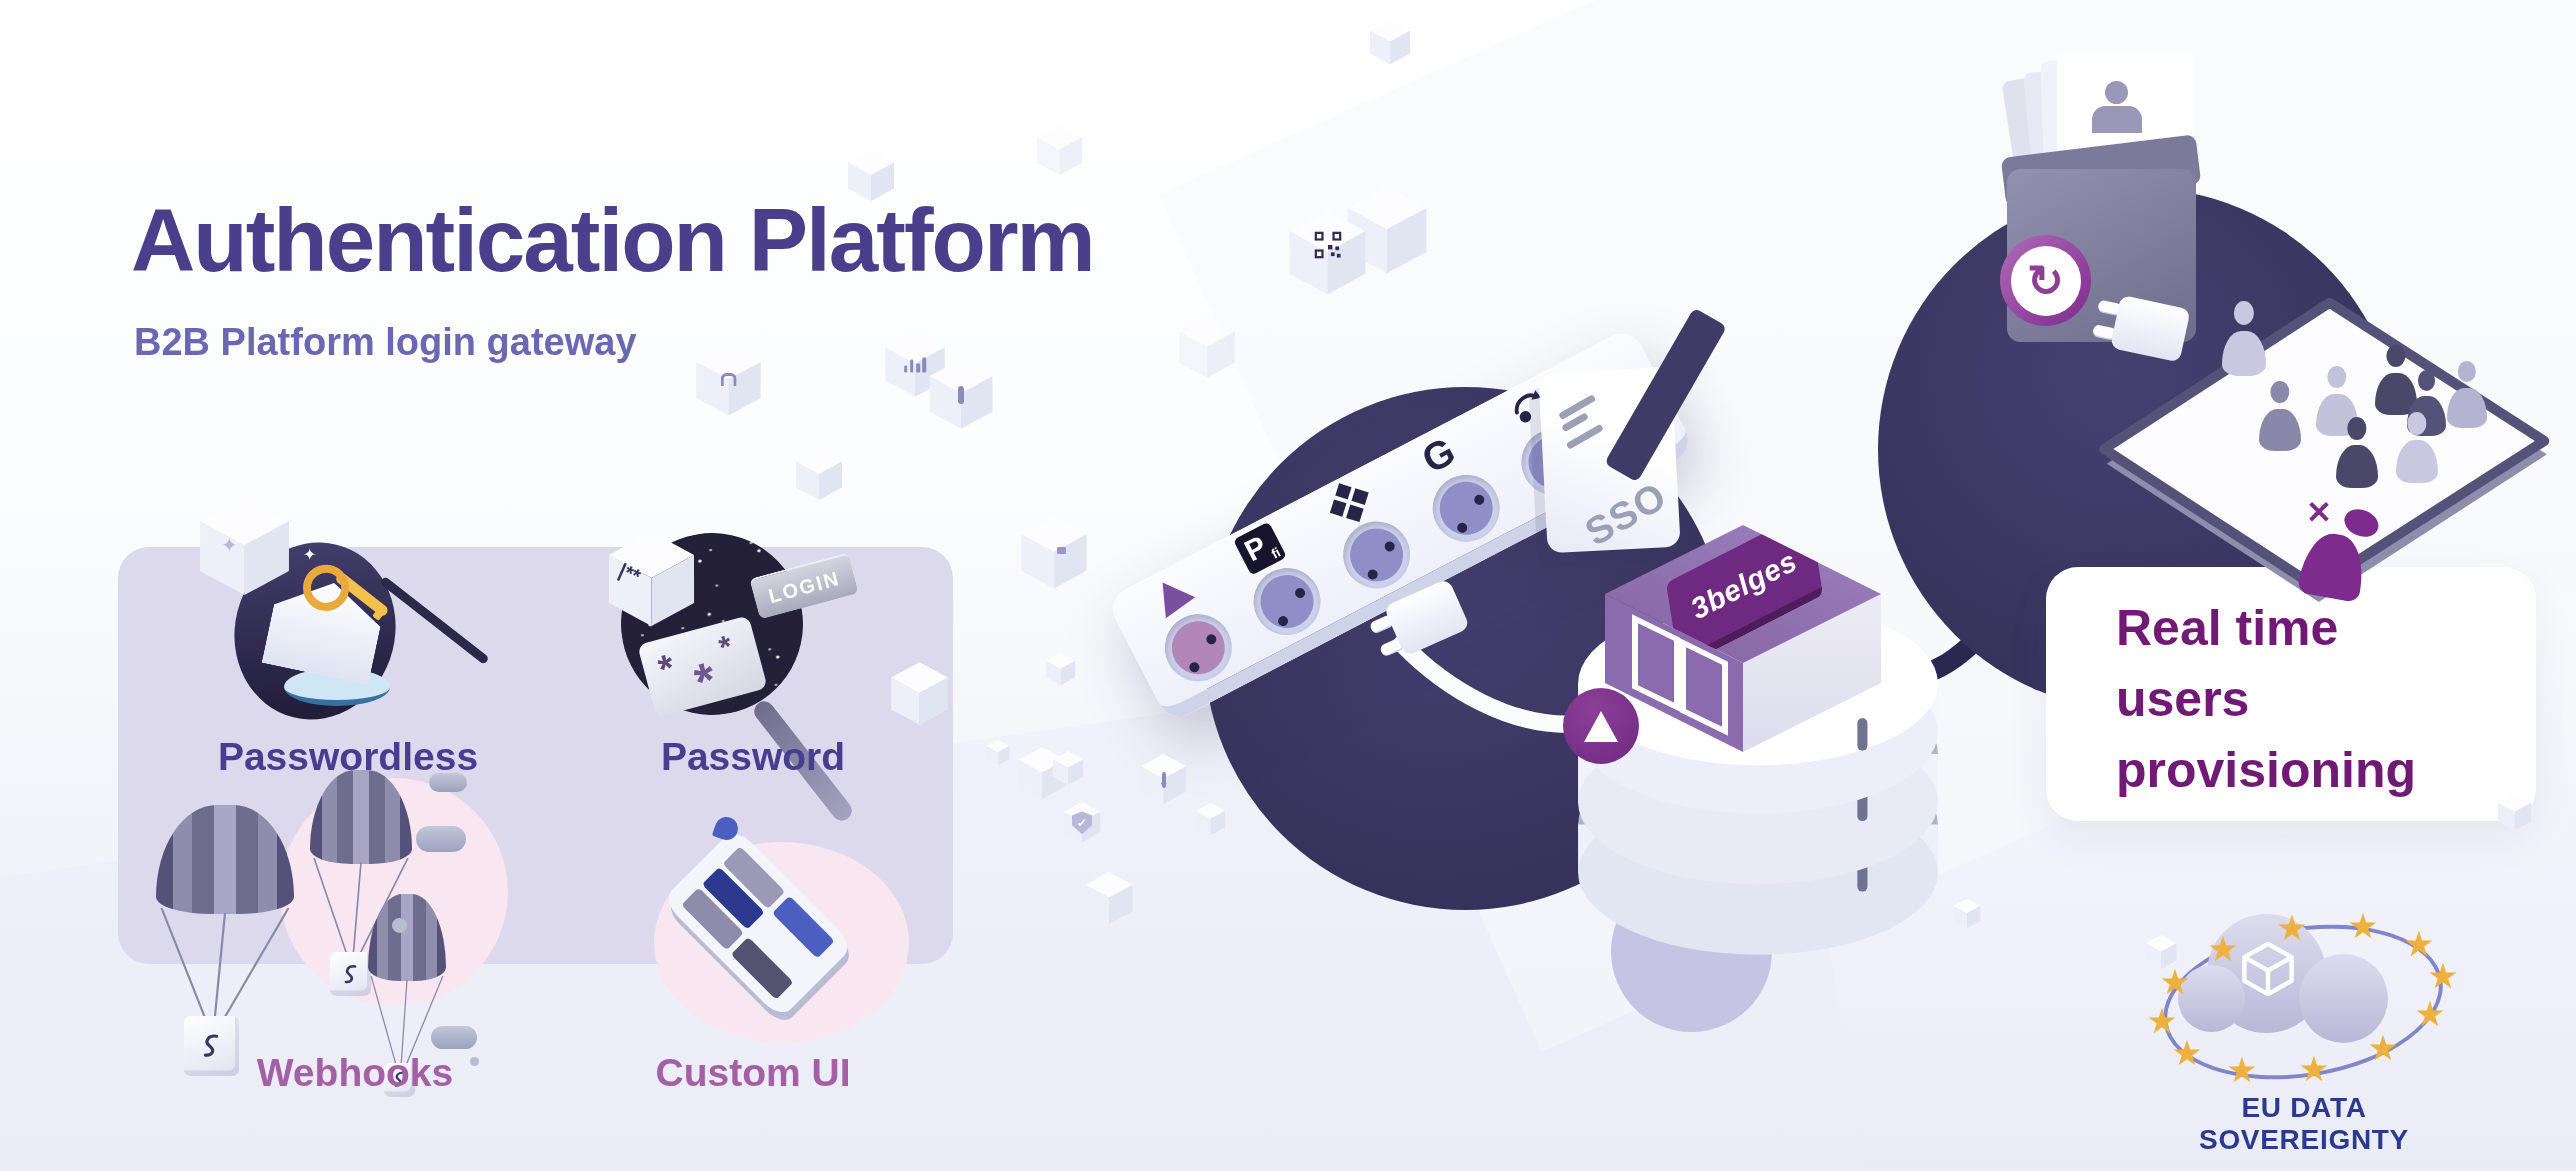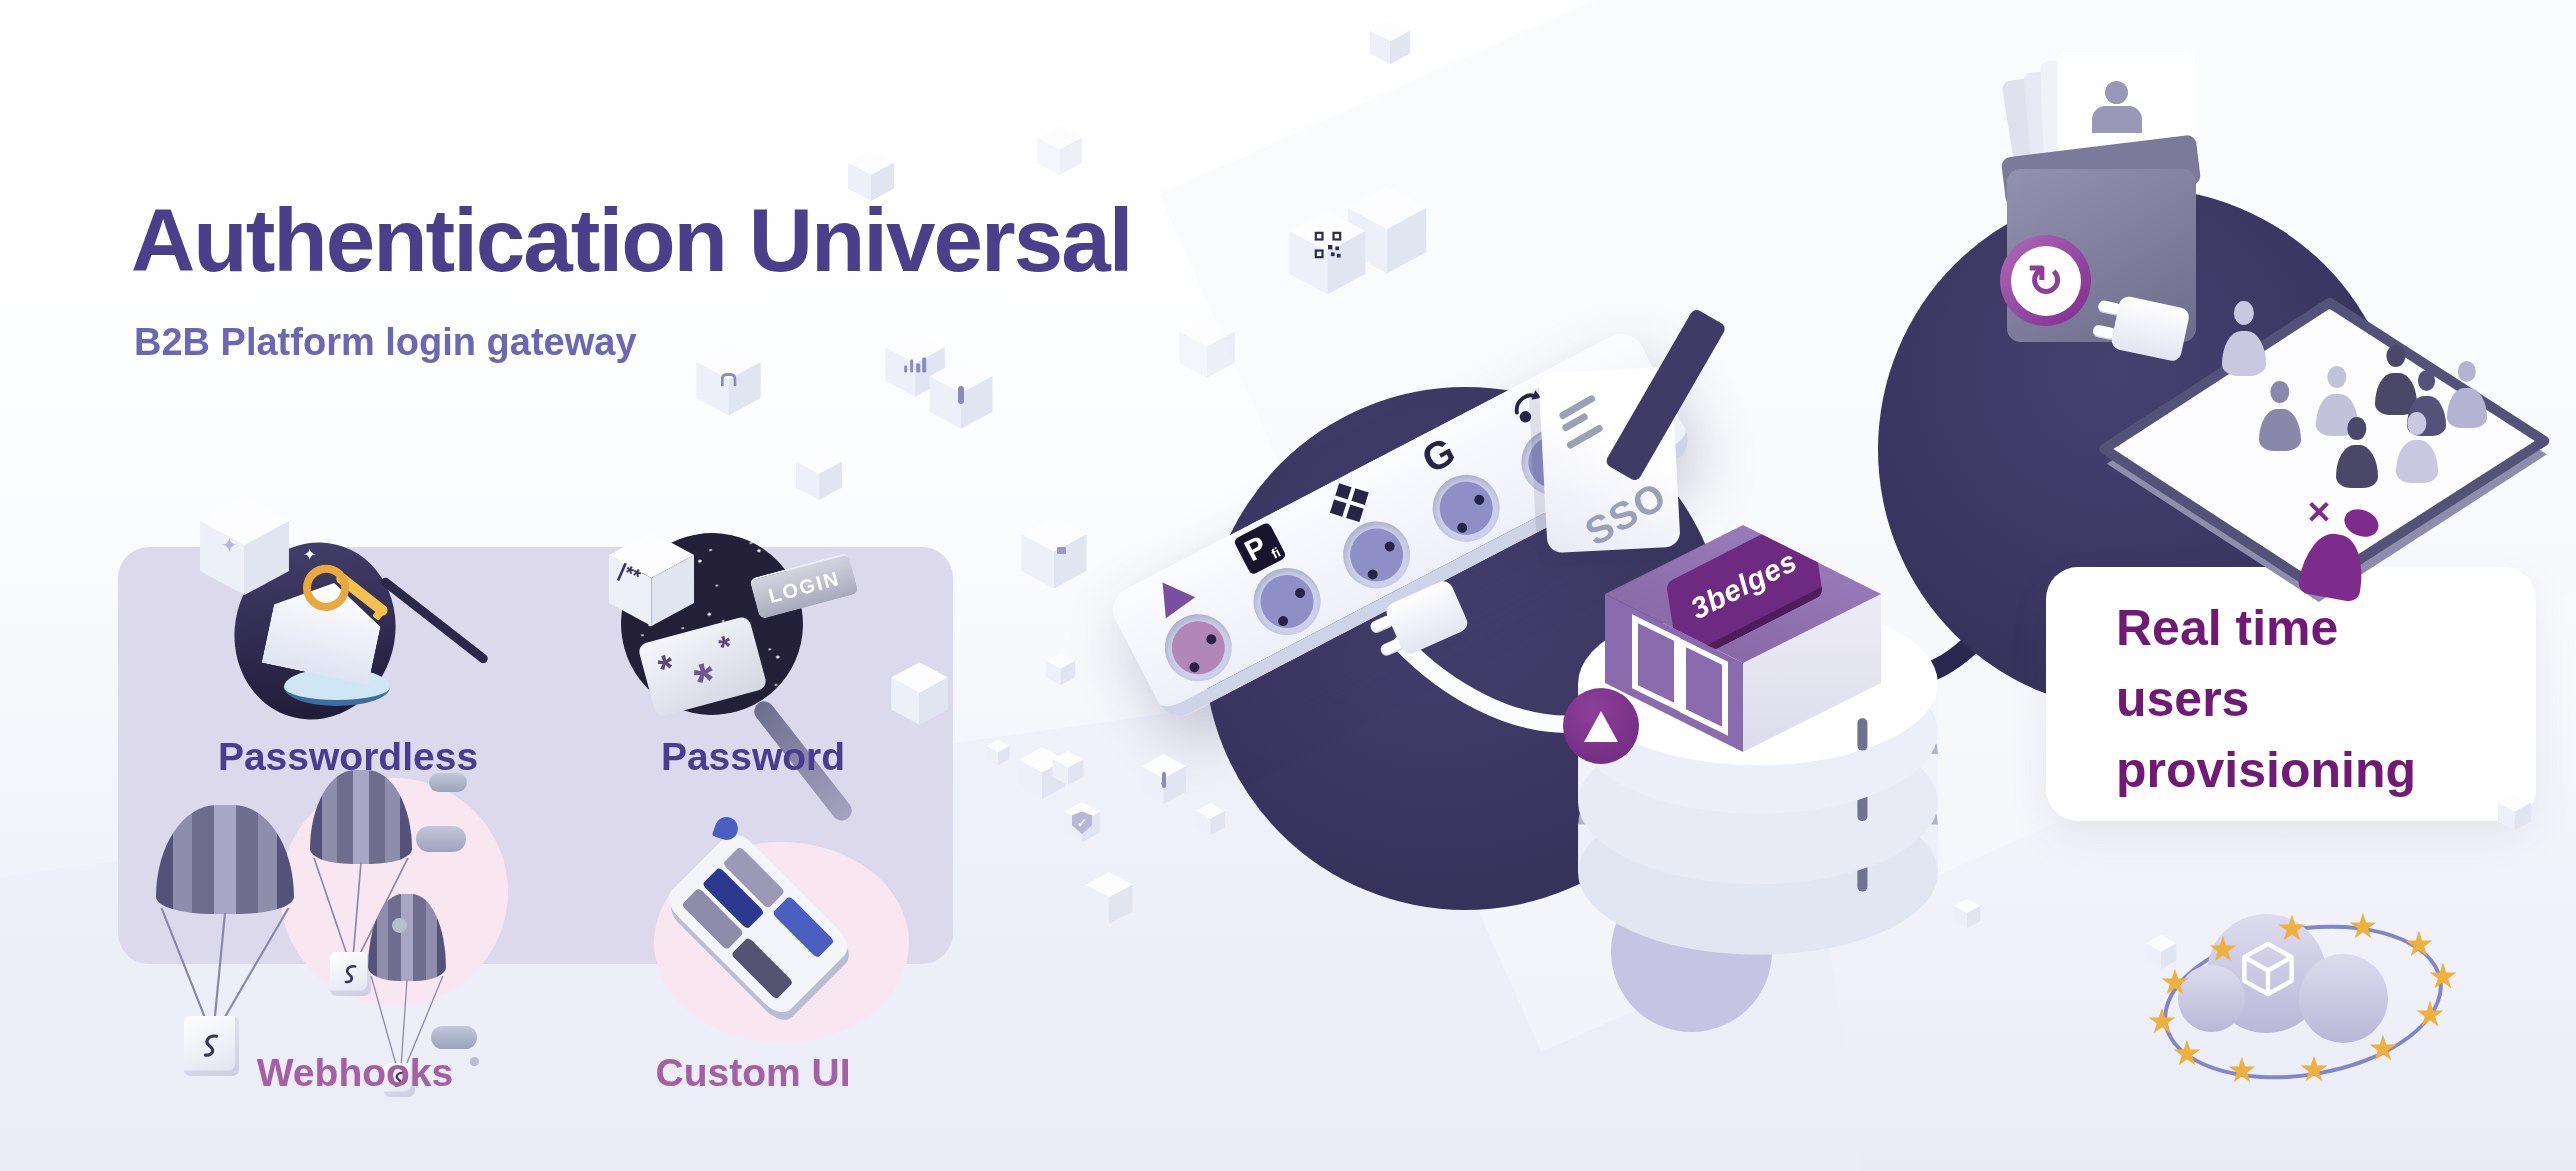--- a/index.html
+++ b/index.html
@@ -180,21 +180,21 @@
         <rect x="2" y="26" width="12" height="12" fill="#2f2a52"></rect>
           <rect x="5" y="29" width="6" height="6" fill="#fff"></rect>
         <rect x="20" y="20" width="6" height="6" fill="#2f2a52"></rect>
           <rect x="30" y="22" width="5" height="5" fill="#2f2a52"></rect>
         <rect x="24" y="30" width="5" height="5" fill="#2f2a52"></rect>
           <rect x="32" y="32" width="5" height="5" fill="#2f2a52"></rect>
       </symbol>
     </defs>
   </svg>
 
-  <div class="abs title2">Authentication Universal</div>
+  <div class="abs title2">Authentication Platform</div>
   <div class="abs subtitle">B2B Platform login gateway</div>
 
   <div class="abs featCard"></div>
   <div class="abs pinkBlob" style="left:280px;top:778px;width:228px;height:228px;"></div>
   <div class="abs pinkBlob" style="left:654px;top:842px;width:255px;height:201px;"></div>
 
   <div class="abs pwCircle"></div>
   <div class="abs glass"></div>
   <div class="abs envelope"></div>
   <div class="abs wand"></div>
@@ -445,20 +445,21 @@
         <span class="euStar" style="left: 171px; top: 170px; color: rgb(239, 177, 62); font-size: 35px;">★</span>
         <span class="euStar" style="left: 99px; top: 171px; color: rgb(239, 177, 62); font-size: 35px;">★</span>
         <span class="euStar" style="left: 44px; top: 154px; color: rgb(239, 177, 62); font-size: 35px;">★</span>
         <span class="euStar" style="left: 19px; top: 122px; color: rgb(239, 177, 62); font-size: 35px;">★</span>
         <span class="euStar" style="left: 32px; top: 83px; color: rgb(239, 177, 62); font-size: 35px;">★</span>
         <span class="euStar" style="left: 80px; top: 50px; color: rgb(239, 177, 62); font-size: 35px;">★</span>
         <span class="euStar" style="left: 149px; top: 29px; color: rgb(239, 177, 62); font-size: 35px;">★</span>
         <span class="euStar" style="left: 220px; top: 27px; color: rgb(239, 177, 62); font-size: 35px;">★</span>
         <span class="euStar" style="left: 276px; top: 45px; color: rgb(239, 177, 62); font-size: 35px;">★</span>
       </div>
+    <div class="euTxt">EU DATA SOVEREIGNTY</div>
   </div>
 
   <svg class="cube" style="left:1346px;top:185px;" width="82" height="90" viewBox="0 0 122 134">
       <use href="#cube"></use>
     </svg>
   <div class="cube" style="left:1288px;top:209px;width:79px;height:87px;">
     <svg width="79" height="87" viewBox="0 0 118 130">
         <use href="#cube"></use>
       </svg>
     <span class="cubeIcon" style="top:42%;"><svg width="29.5" height="29.5" viewBox="0 0 44 44">

